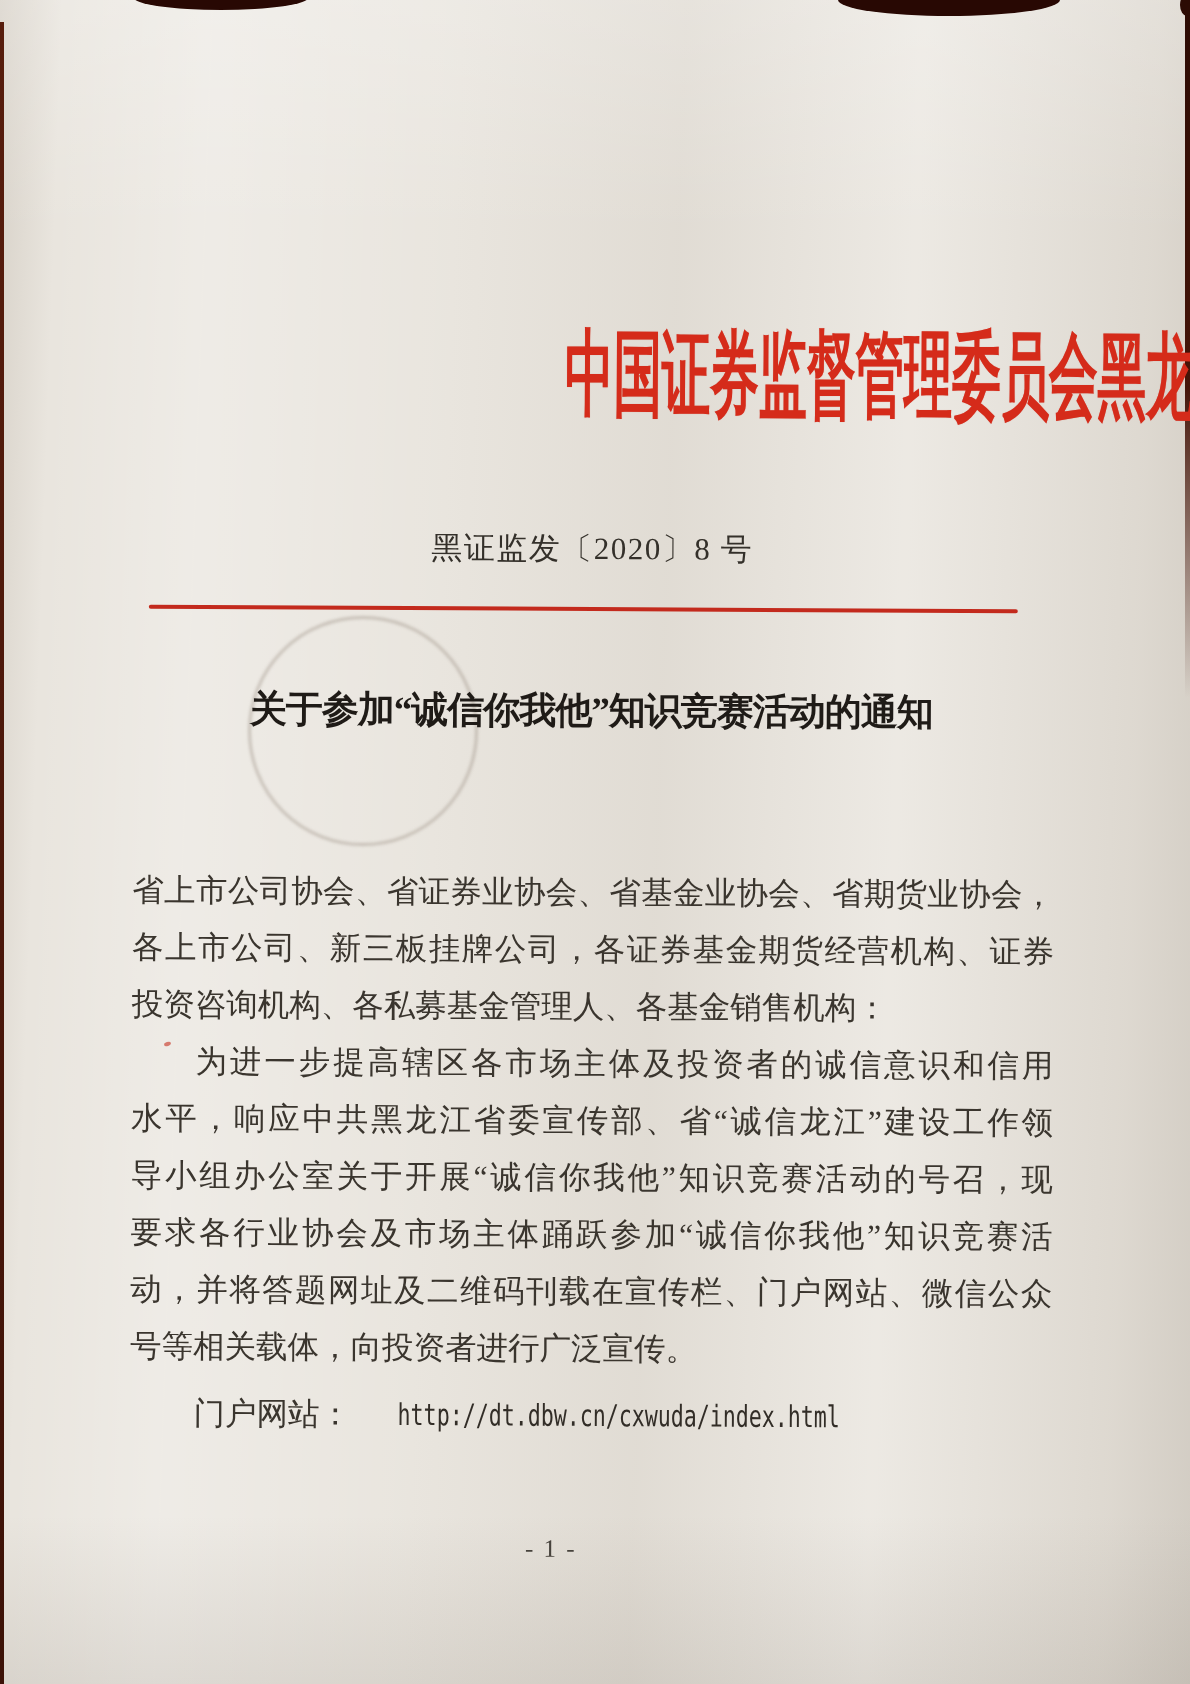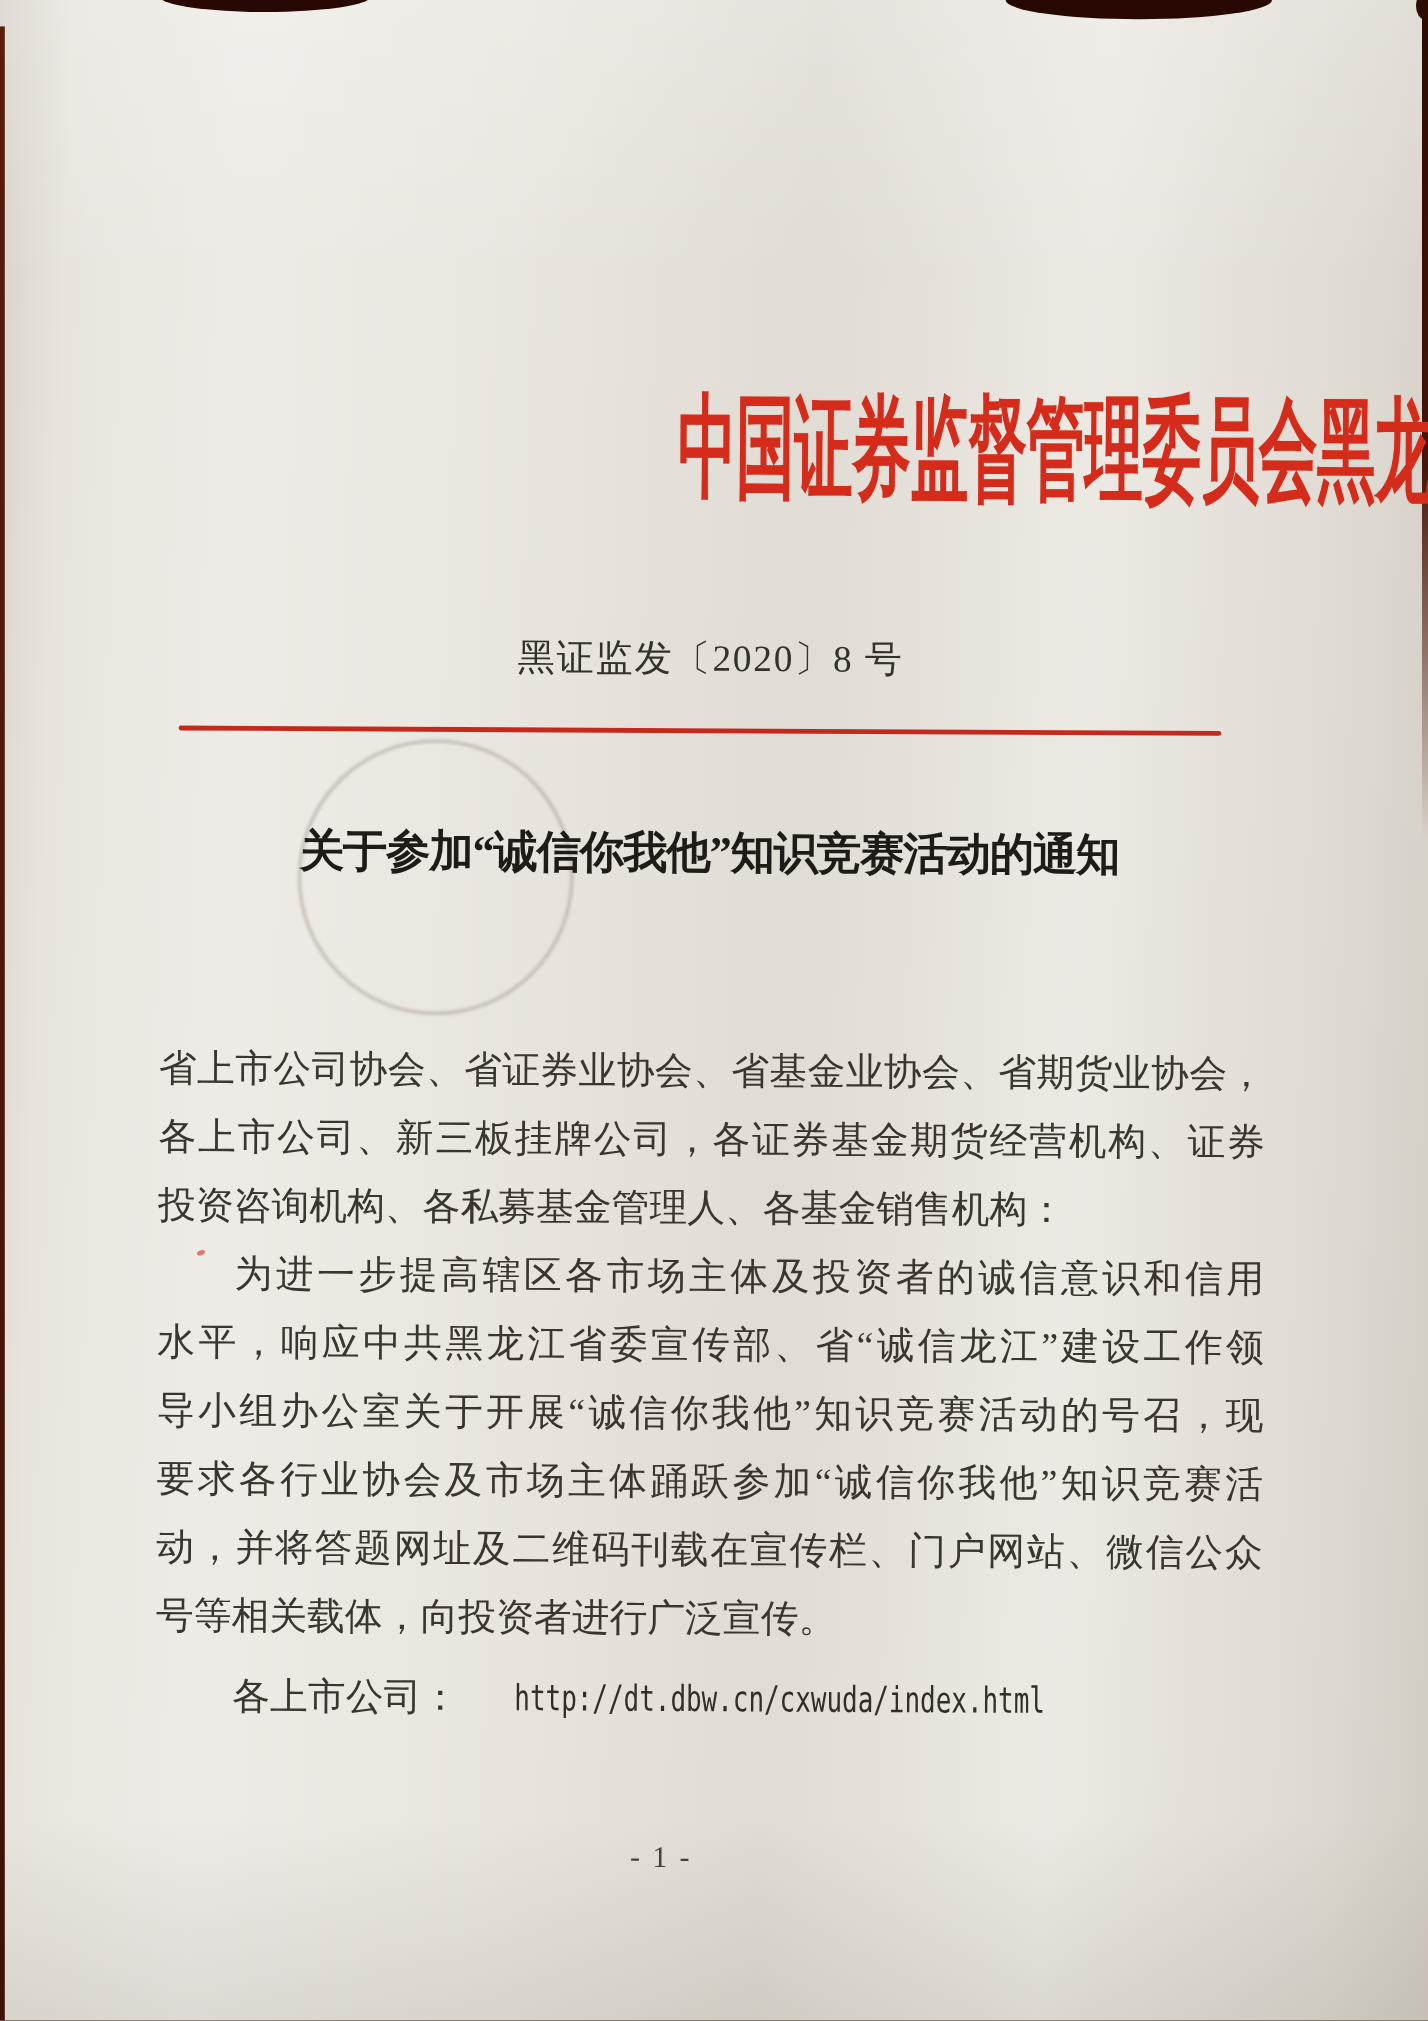--- a/index.html
+++ b/index.html
@@ -161,20 +161,20 @@
       <div class="line j">各上市公司、新三板挂牌公司，各证券基金期货经营机构、证券</div>
       <div class="line">投资咨询机构、各私募基金管理人、各基金销售机构：</div>
       <div class="line j indent">为进一步提高辖区各市场主体及投资者的诚信意识和信用</div>
       <div class="line j">水平，响应中共黑龙江省委宣传部、省“诚信龙江”建设工作领</div>
       <div class="line j">导小组办公室关于开展“诚信你我他”知识竞赛活动的号召，现</div>
       <div class="line j">要求各行业协会及市场主体踊跃参加“诚信你我他”知识竞赛活</div>
       <div class="line j">动，并将答题网址及二维码刊载在宣传栏、门户网站、微信公众</div>
       <div class="line">号等相关载体，向投资者进行广泛宣传。</div>
 
       <div class="line indent url-line">
-        <span>各上市公司：</span><span class="url">http://dt.dbw.cn/cxwuda/index.html</span>
+        <span>门户网站：</span><span class="url">http://dt.dbw.cn/cxwuda/index.html</span>
       </div>
     </div>
 
     <div class="page-number">- 1 -</div>
 
   </div>
 </div>
 
 </body></html>

